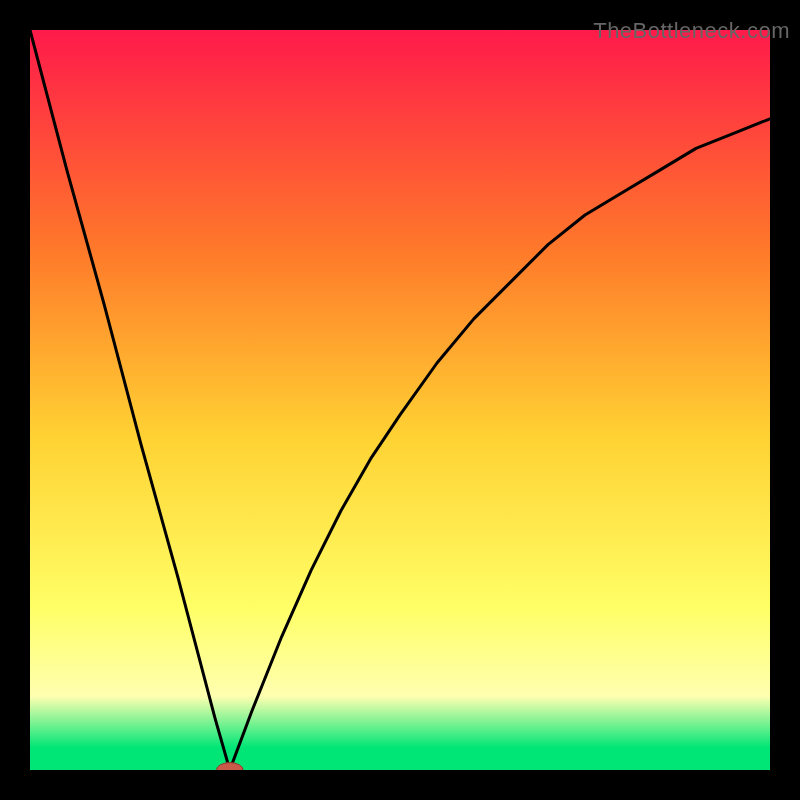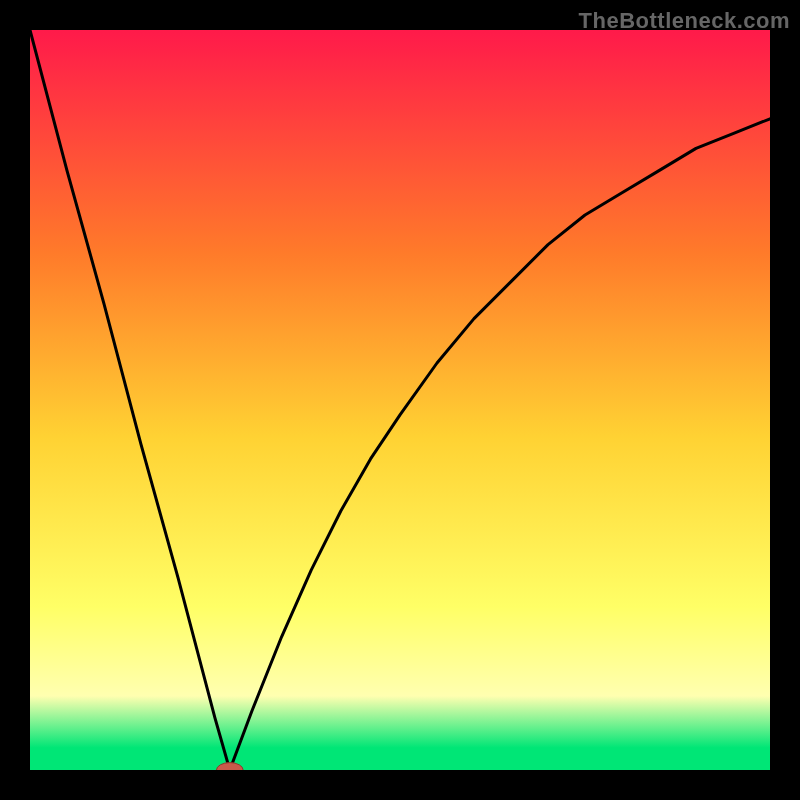--- a/index.html
+++ b/index.html
@@ -11,25 +11,25 @@
     font-family: Arial, Helvetica, sans-serif;
   }
   .outer {
     position: relative;
     width: 800px;
     height: 800px;
     background: #000;
   }
   .watermark {
     position: absolute;
-    top: 8px;
+    top: 18px;
     right: 10px;
     color: #666;
     font-size: 22px;
-    font-weight: 700;
+    font-weight: 400;
     letter-spacing: 0.5px;
     z-index: 10;
   }
   .plot-wrap {
     position: absolute;
     left: 30px;
     top: 30px;
     width: 740px;
     height: 740px;
   }

